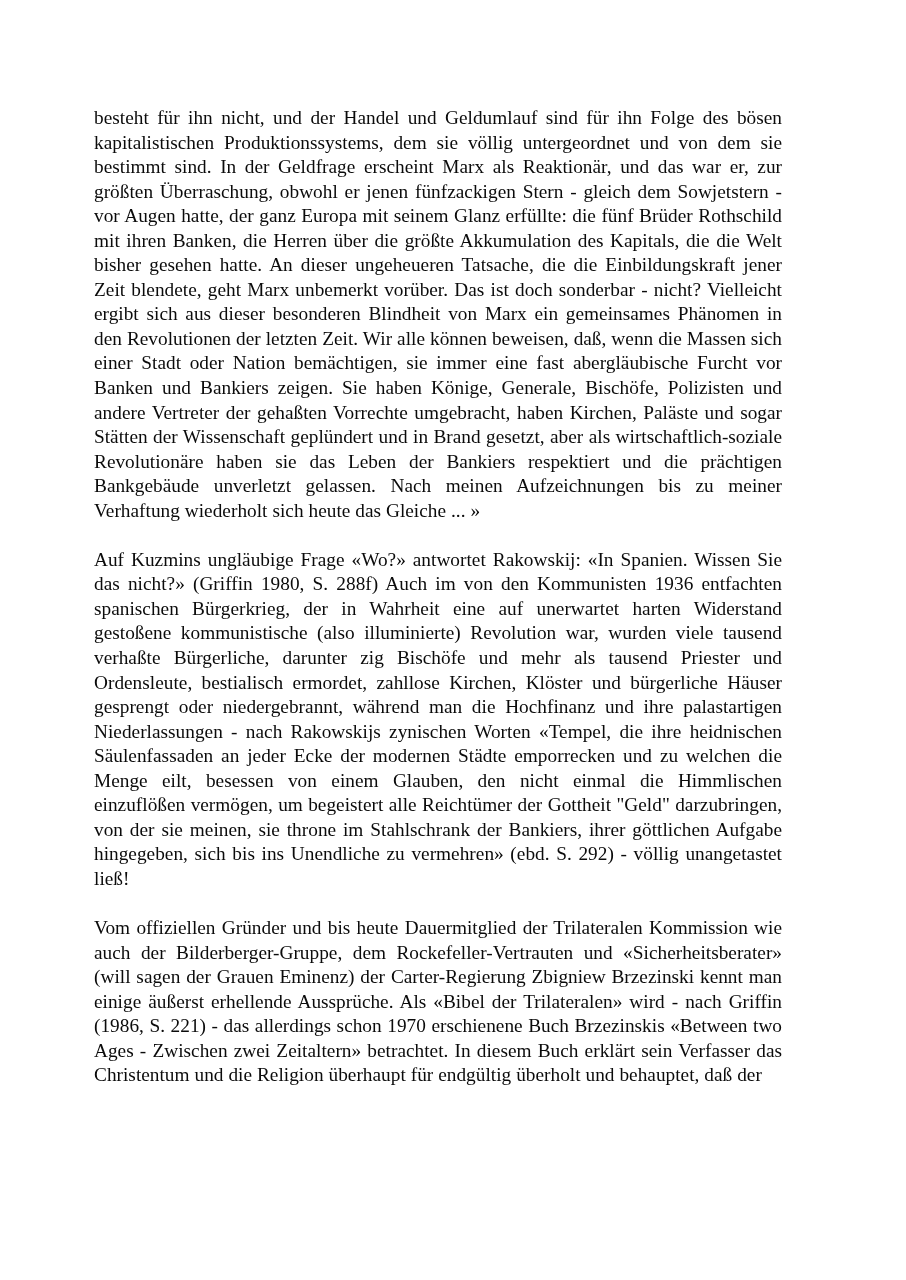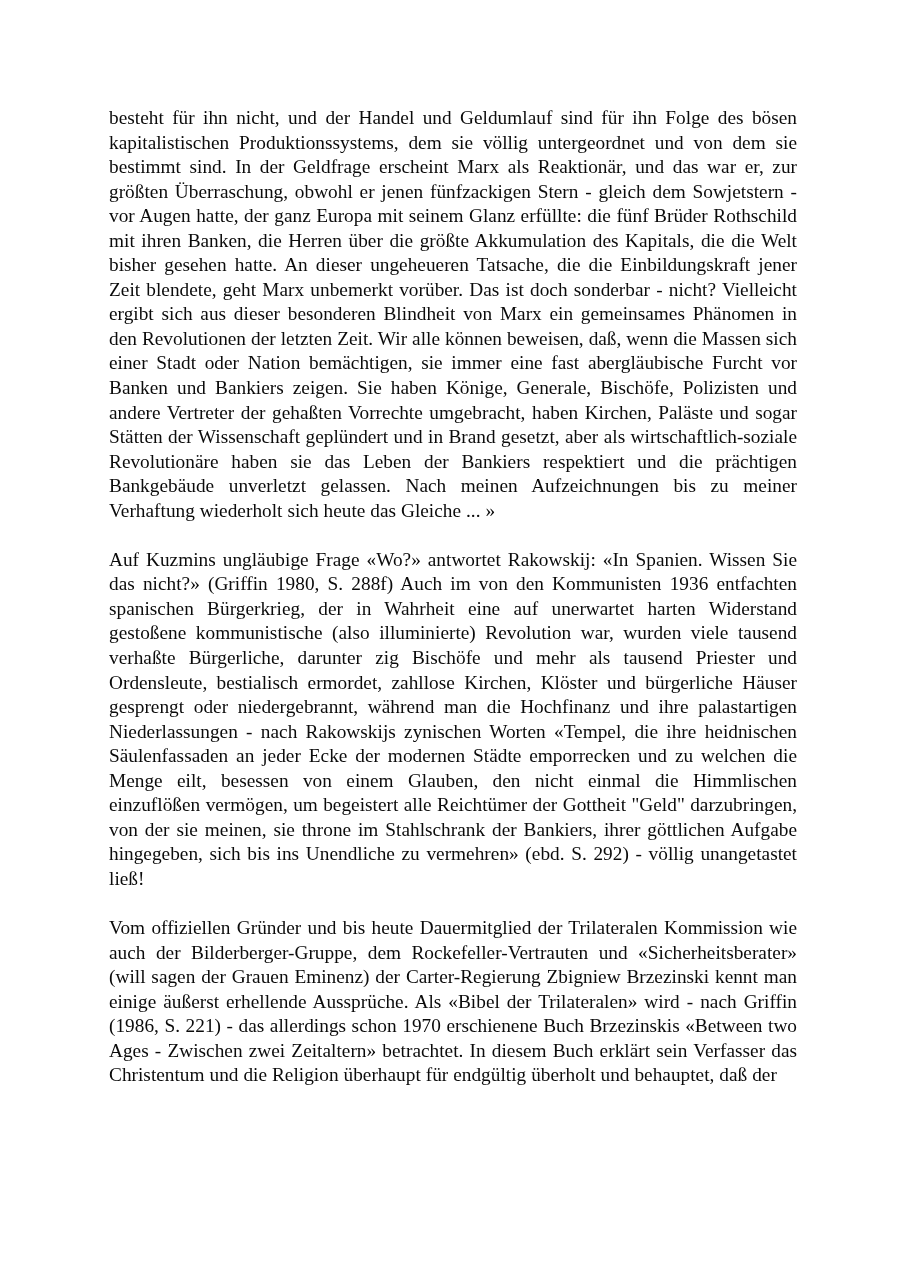--- a/index.html
+++ b/index.html
@@ -18,21 +18,21 @@
   }
   .page {
     position: relative;
     width: 906px;
     height: 1280px;
     background: #ffffff;
     box-sizing: border-box;
   }
   .text-column {
     position: absolute;
-    left: 109px;
+    left: 94px;
     top: 106px;
     width: 688px;
   }
   .para {
     margin: 0 0 24.5px 0;
     text-align: justify;
     text-justify: inter-word;
     font-size: 19.3px;
     line-height: 24.55px;
     letter-spacing: 0.02px;

